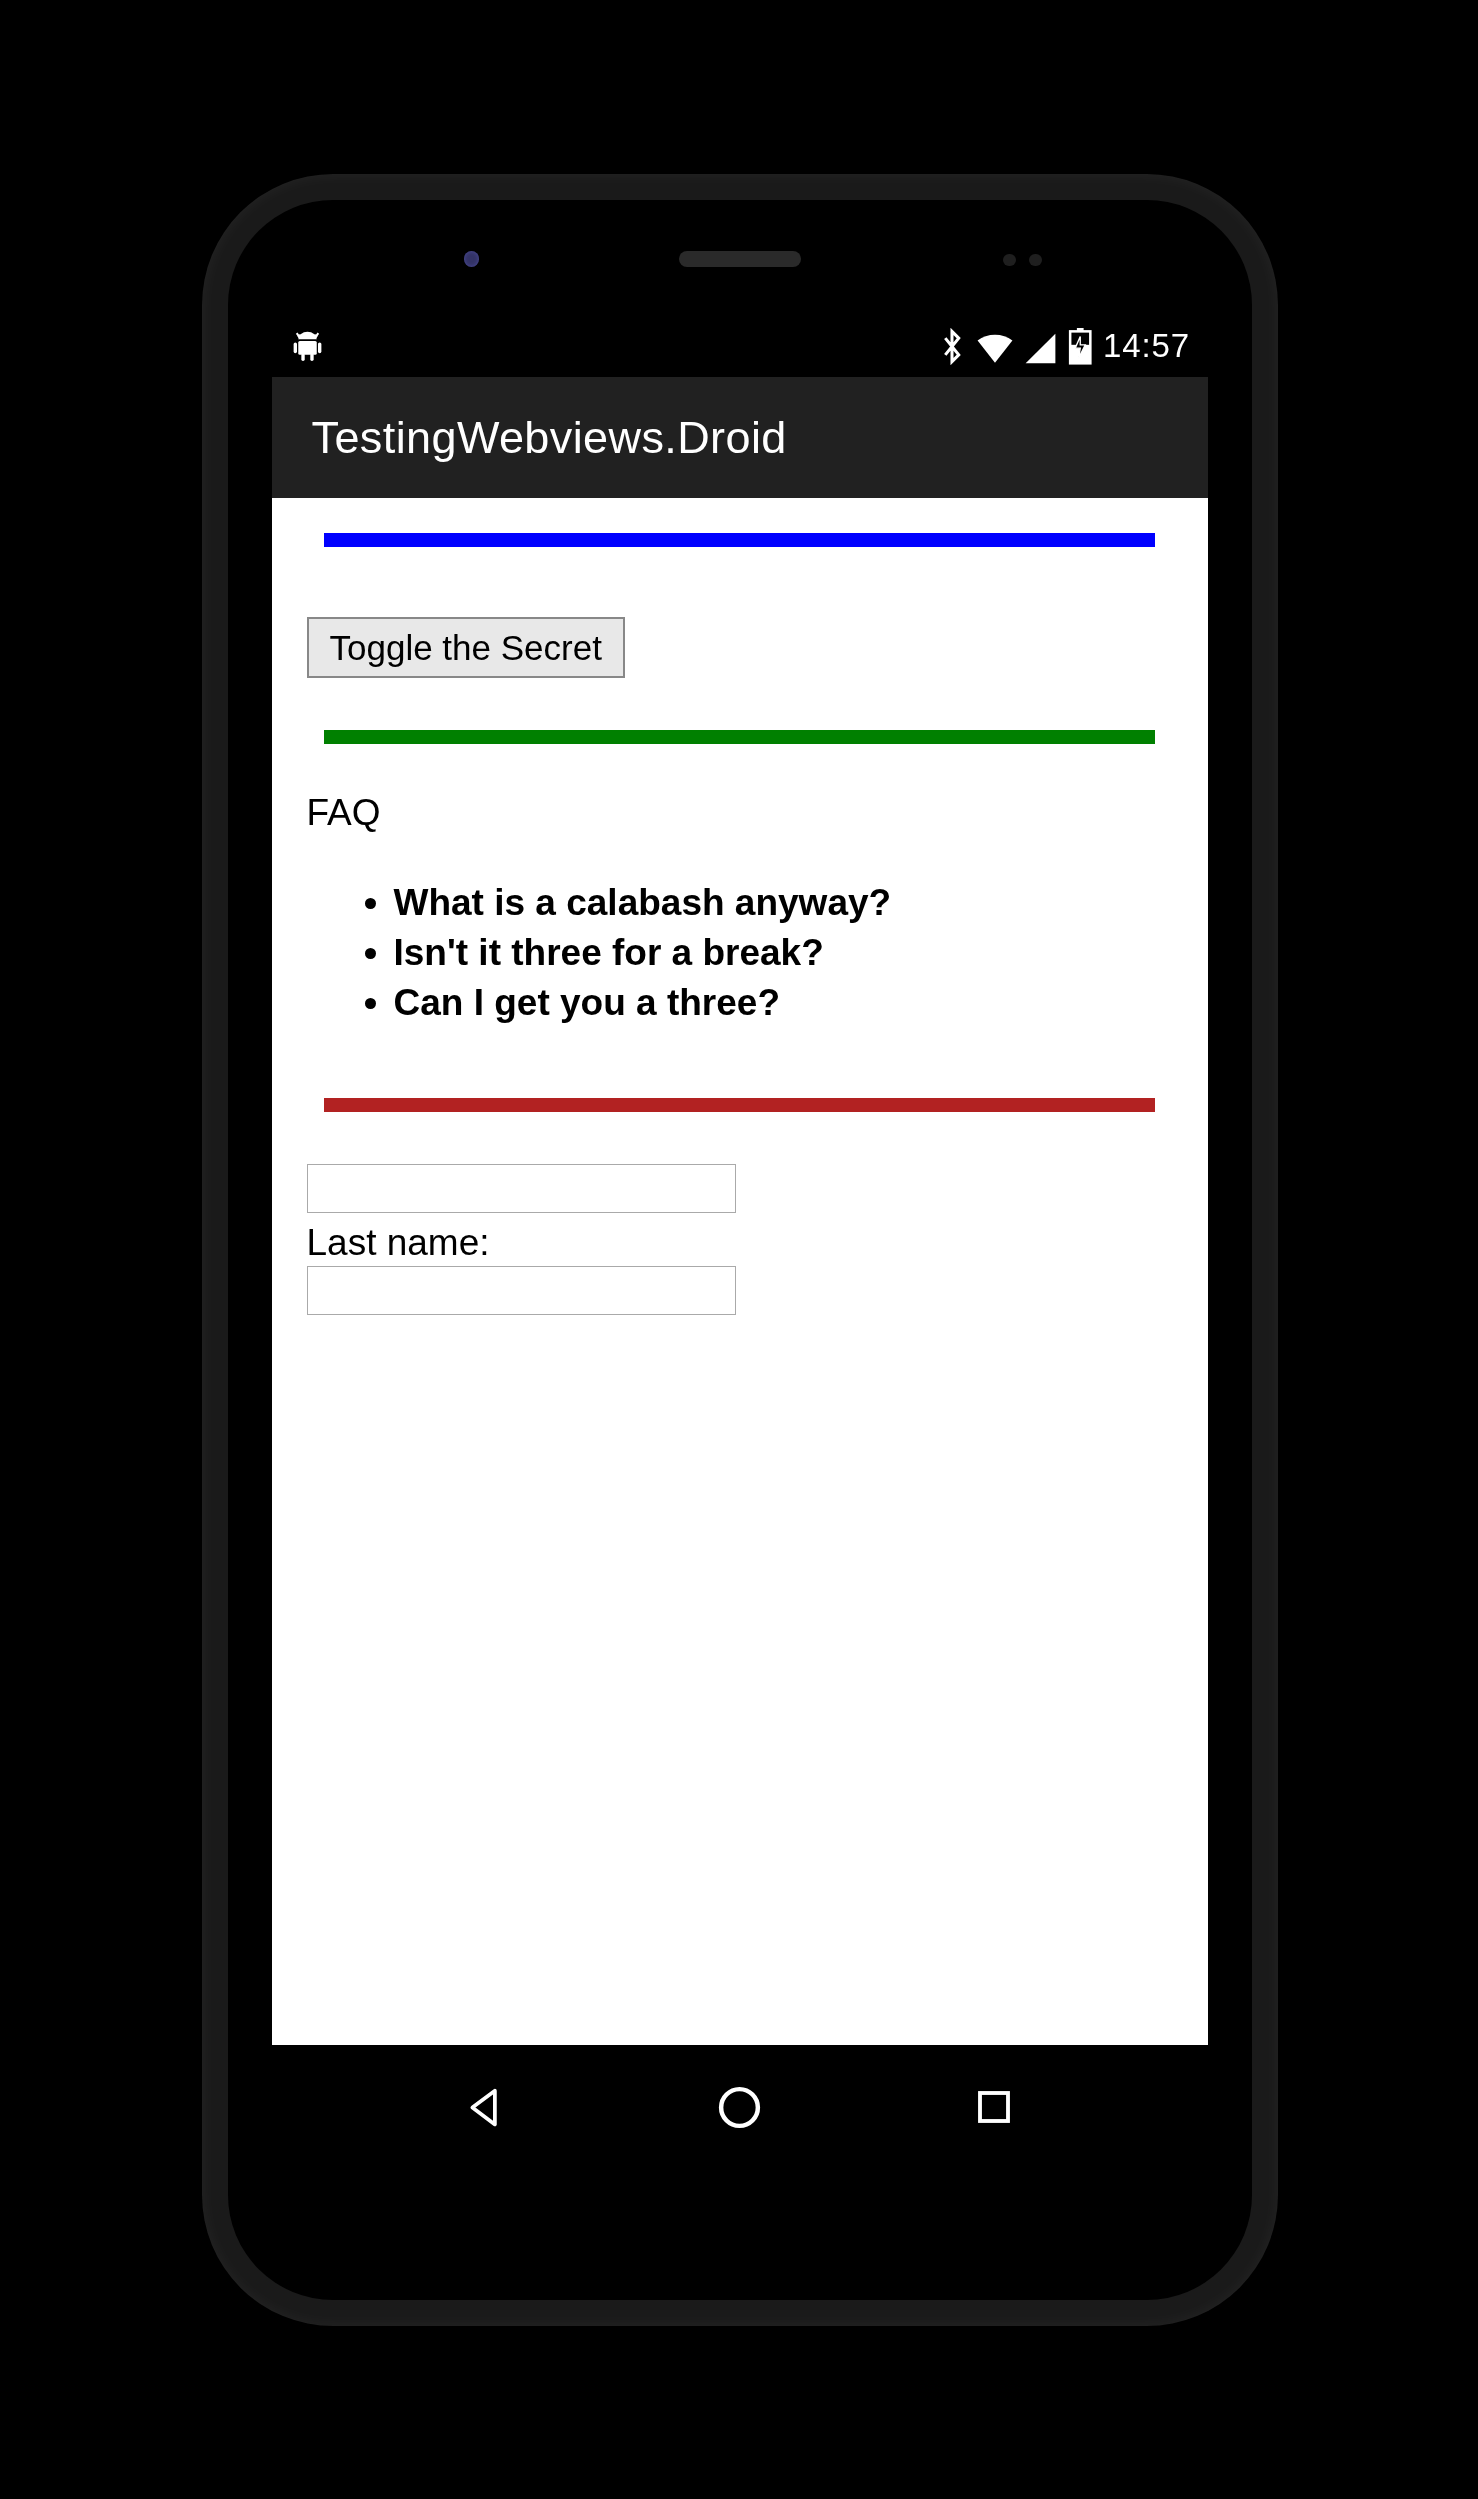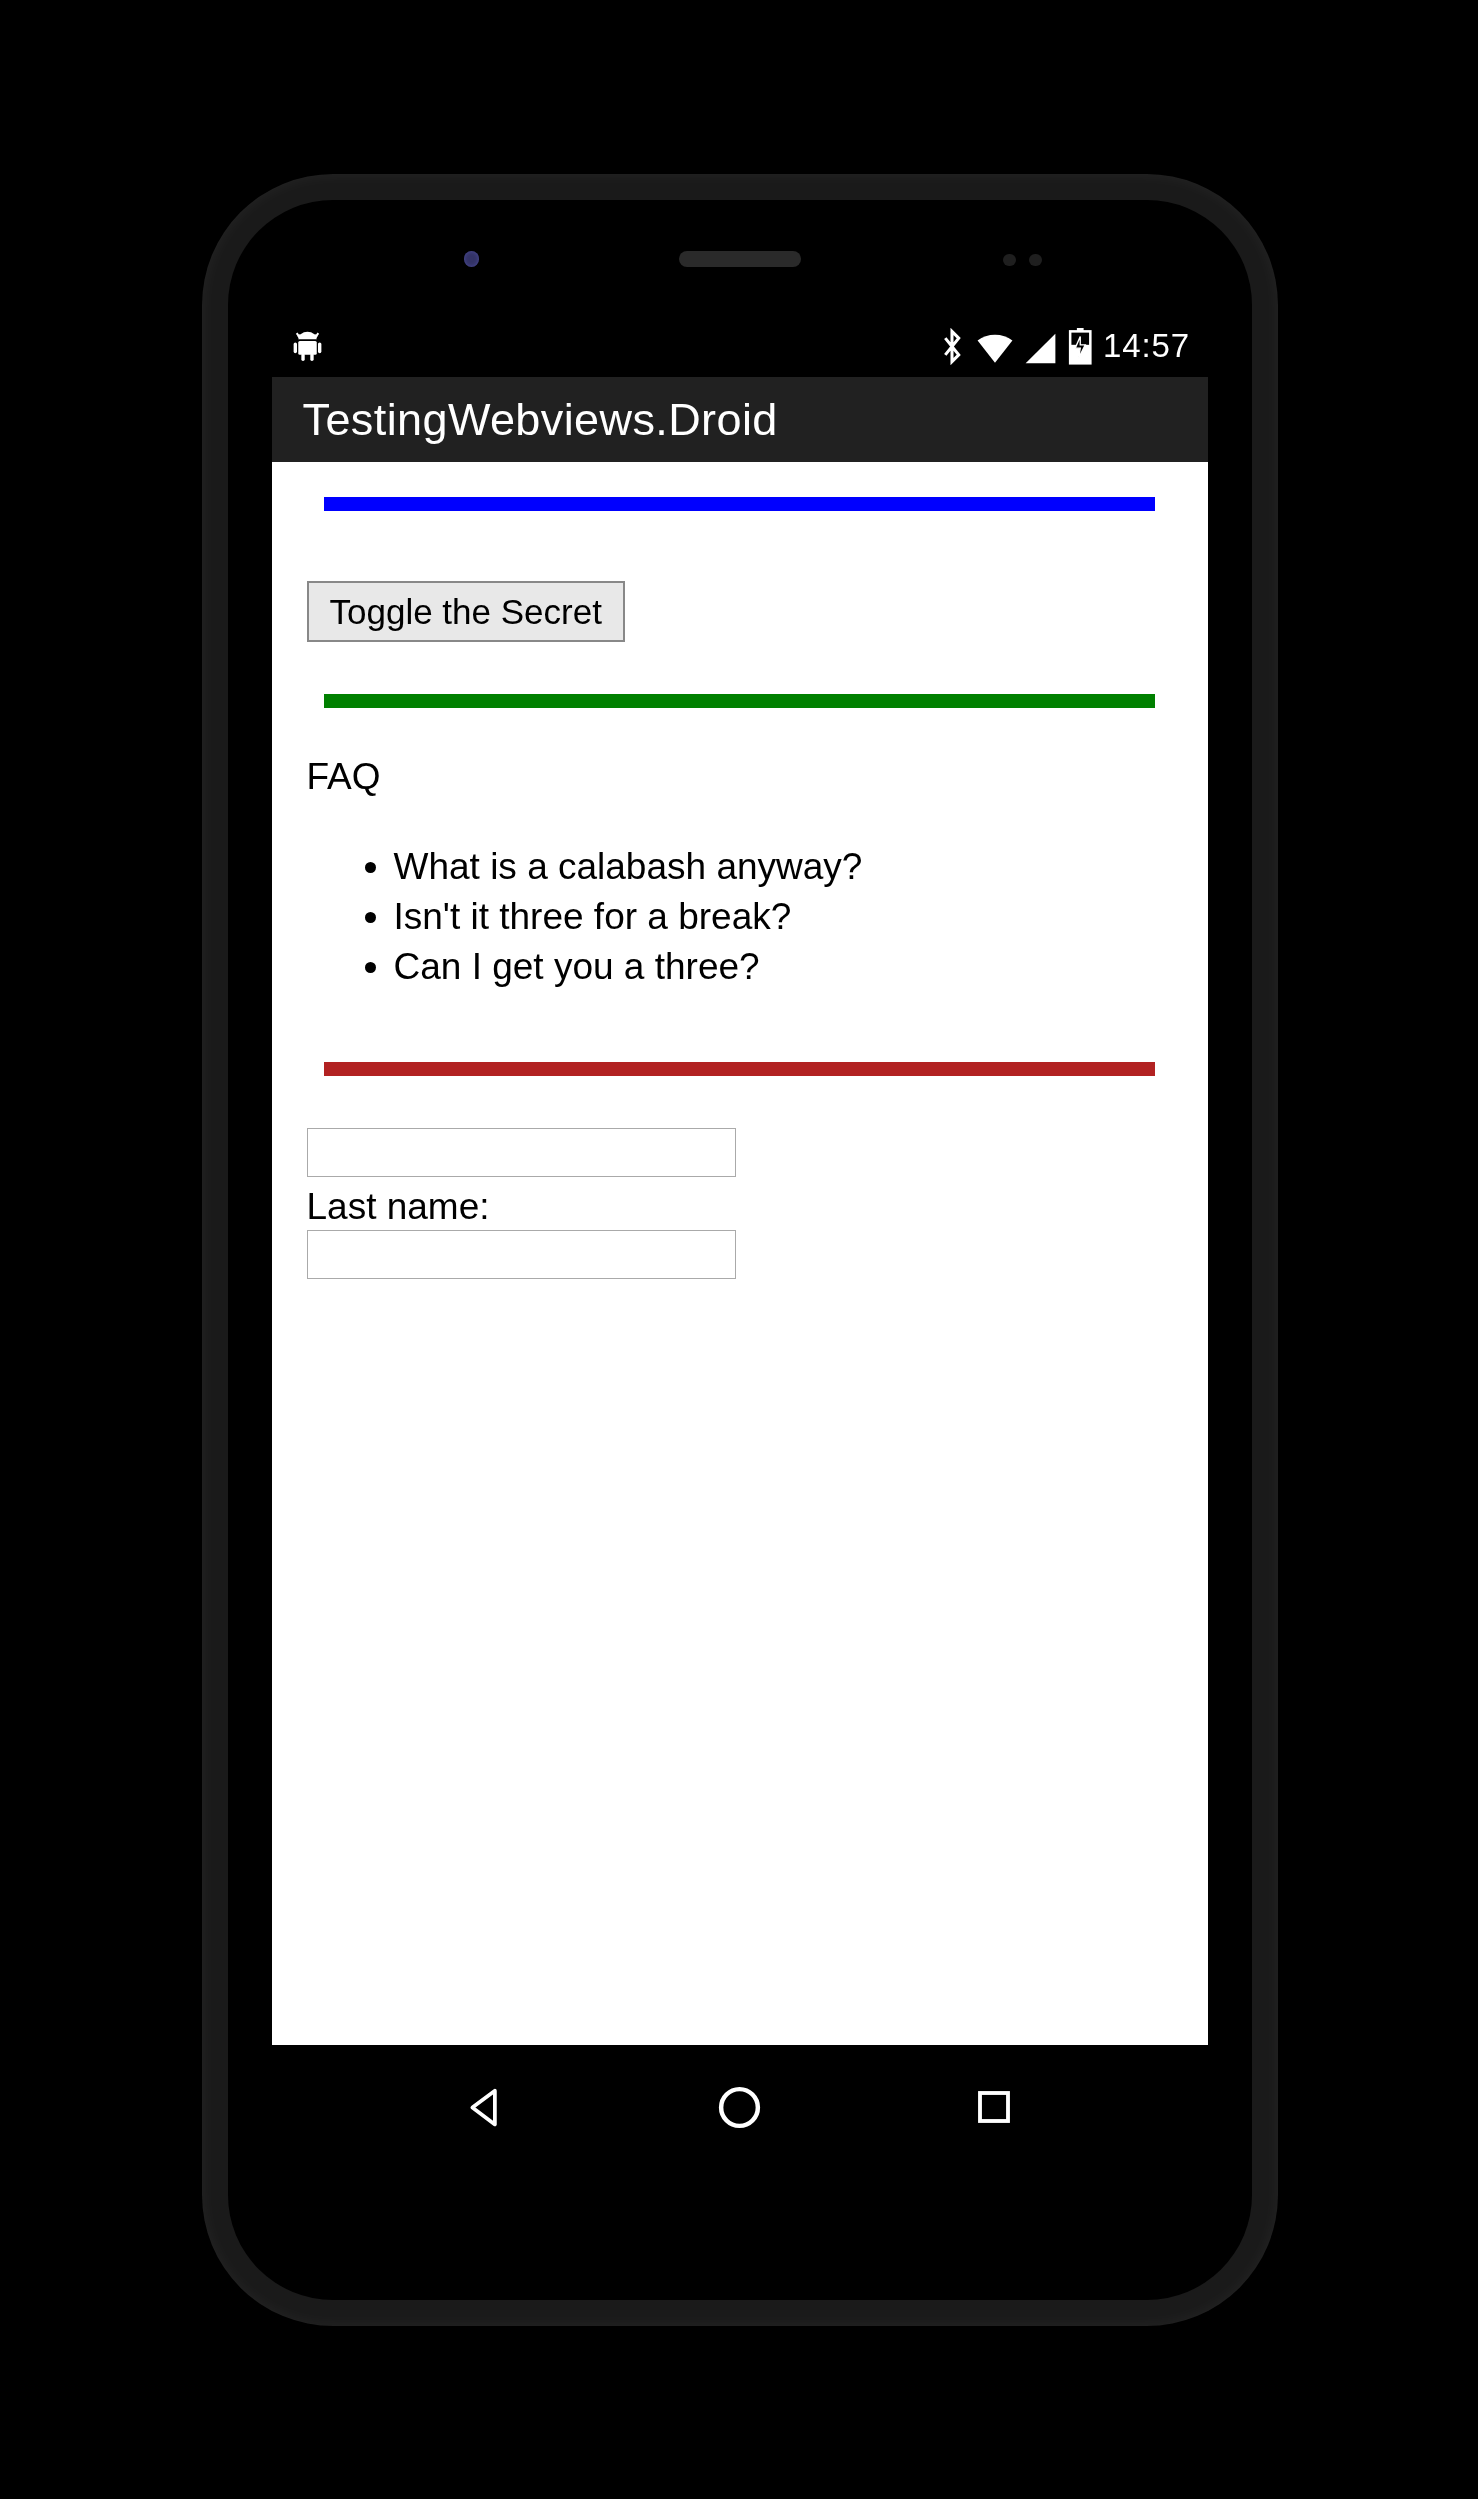--- a/index.html
+++ b/index.html
@@ -114,25 +114,25 @@
       height: 37px;
     }
 
     .status-time {
       font-size: 33px;
       font-weight: 500;
       letter-spacing: 0.9px;
     }
 
     .app-bar {
-      height: 85px;
+      height: 121px;
       background: #212121;
       display: flex;
       align-items: center;
-      padding: 0 31px;
+      padding: 0 40px;
       color: #ffffff;
     }
 
     .app-title {
       font-size: 45px;
       font-weight: 400;
       letter-spacing: 0.4px;
     }
 
     .content {
@@ -176,20 +176,21 @@
 
     .faq-heading {
       font-size: 37px;
       margin-bottom: 44px;
       margin-left: 0;
     }
 
     .faq-list {
       list-style: disc;
       padding-left: 87px;
+      font-weight: bold;
     }
 
     .faq-list li {
       line-height: 1.35;
     }
 
     .form-section {
       margin-left: 0;
     }
 

